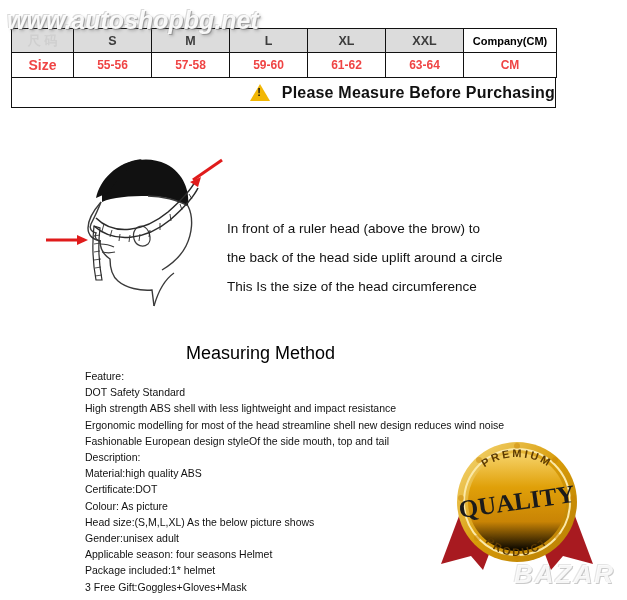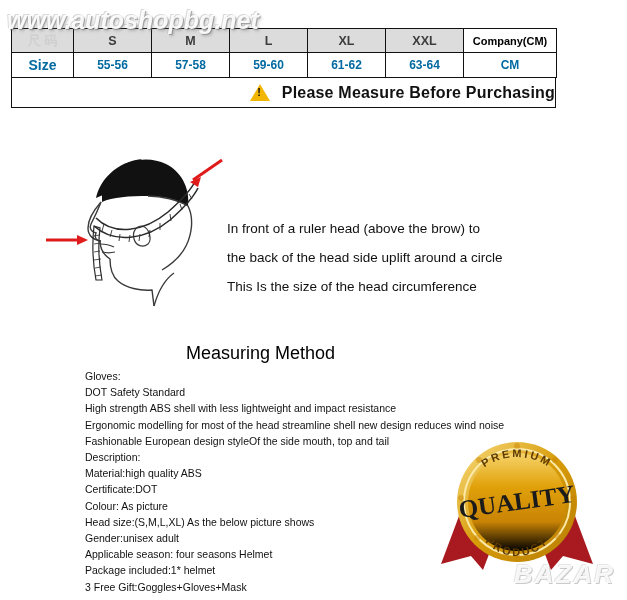--- a/index.html
+++ b/index.html
@@ -69,21 +69,21 @@
   }
   table.size-table tr.head td.company {
     background: #ffffff;
     color: #000;
     font-size: 11px;
   }
   table.size-table tr.vals td {
     background: #ffffff;
     font-weight: bold;
     font-size: 12px;
-    color: #0369a1;
+    color: #ef4444;
     height: 24px;
   }
   table.size-table tr.vals td.sizelabel {
     font-size: 14px;
   }
   .warn-row {
     border: 1px solid #111;
     border-top: none;
     height: 29px;
     display: flex;
@@ -286,21 +286,21 @@
 
 <div class="instr">
   <div>In front of a ruler head (above the brow) to</div>
   <div>the back of the head side uplift around a circle</div>
   <div>This Is the size of the head circumference</div>
 </div>
 
 <div class="mm-title">Measuring Method</div>
 
 <div class="feat">
-  <div>Gloves:</div>
+  <div>Feature:</div>
   <div>DOT Safety Standard</div>
   <div>High strength ABS shell with less lightweight and impact resistance</div>
   <div>Ergonomic modelling for most of the head streamline shell new design reduces wind noise</div>
   <div>Fashionable European design styleOf the side mouth, top and tail</div>
   <div>Description:</div>
   <div>Material:high quality ABS</div>
   <div>Certificate:DOT</div>
   <div>Colour: As picture</div>
   <div>Head size:(S,M,L,XL) As the below picture shows</div>
   <div>Gender:unisex adult</div>

